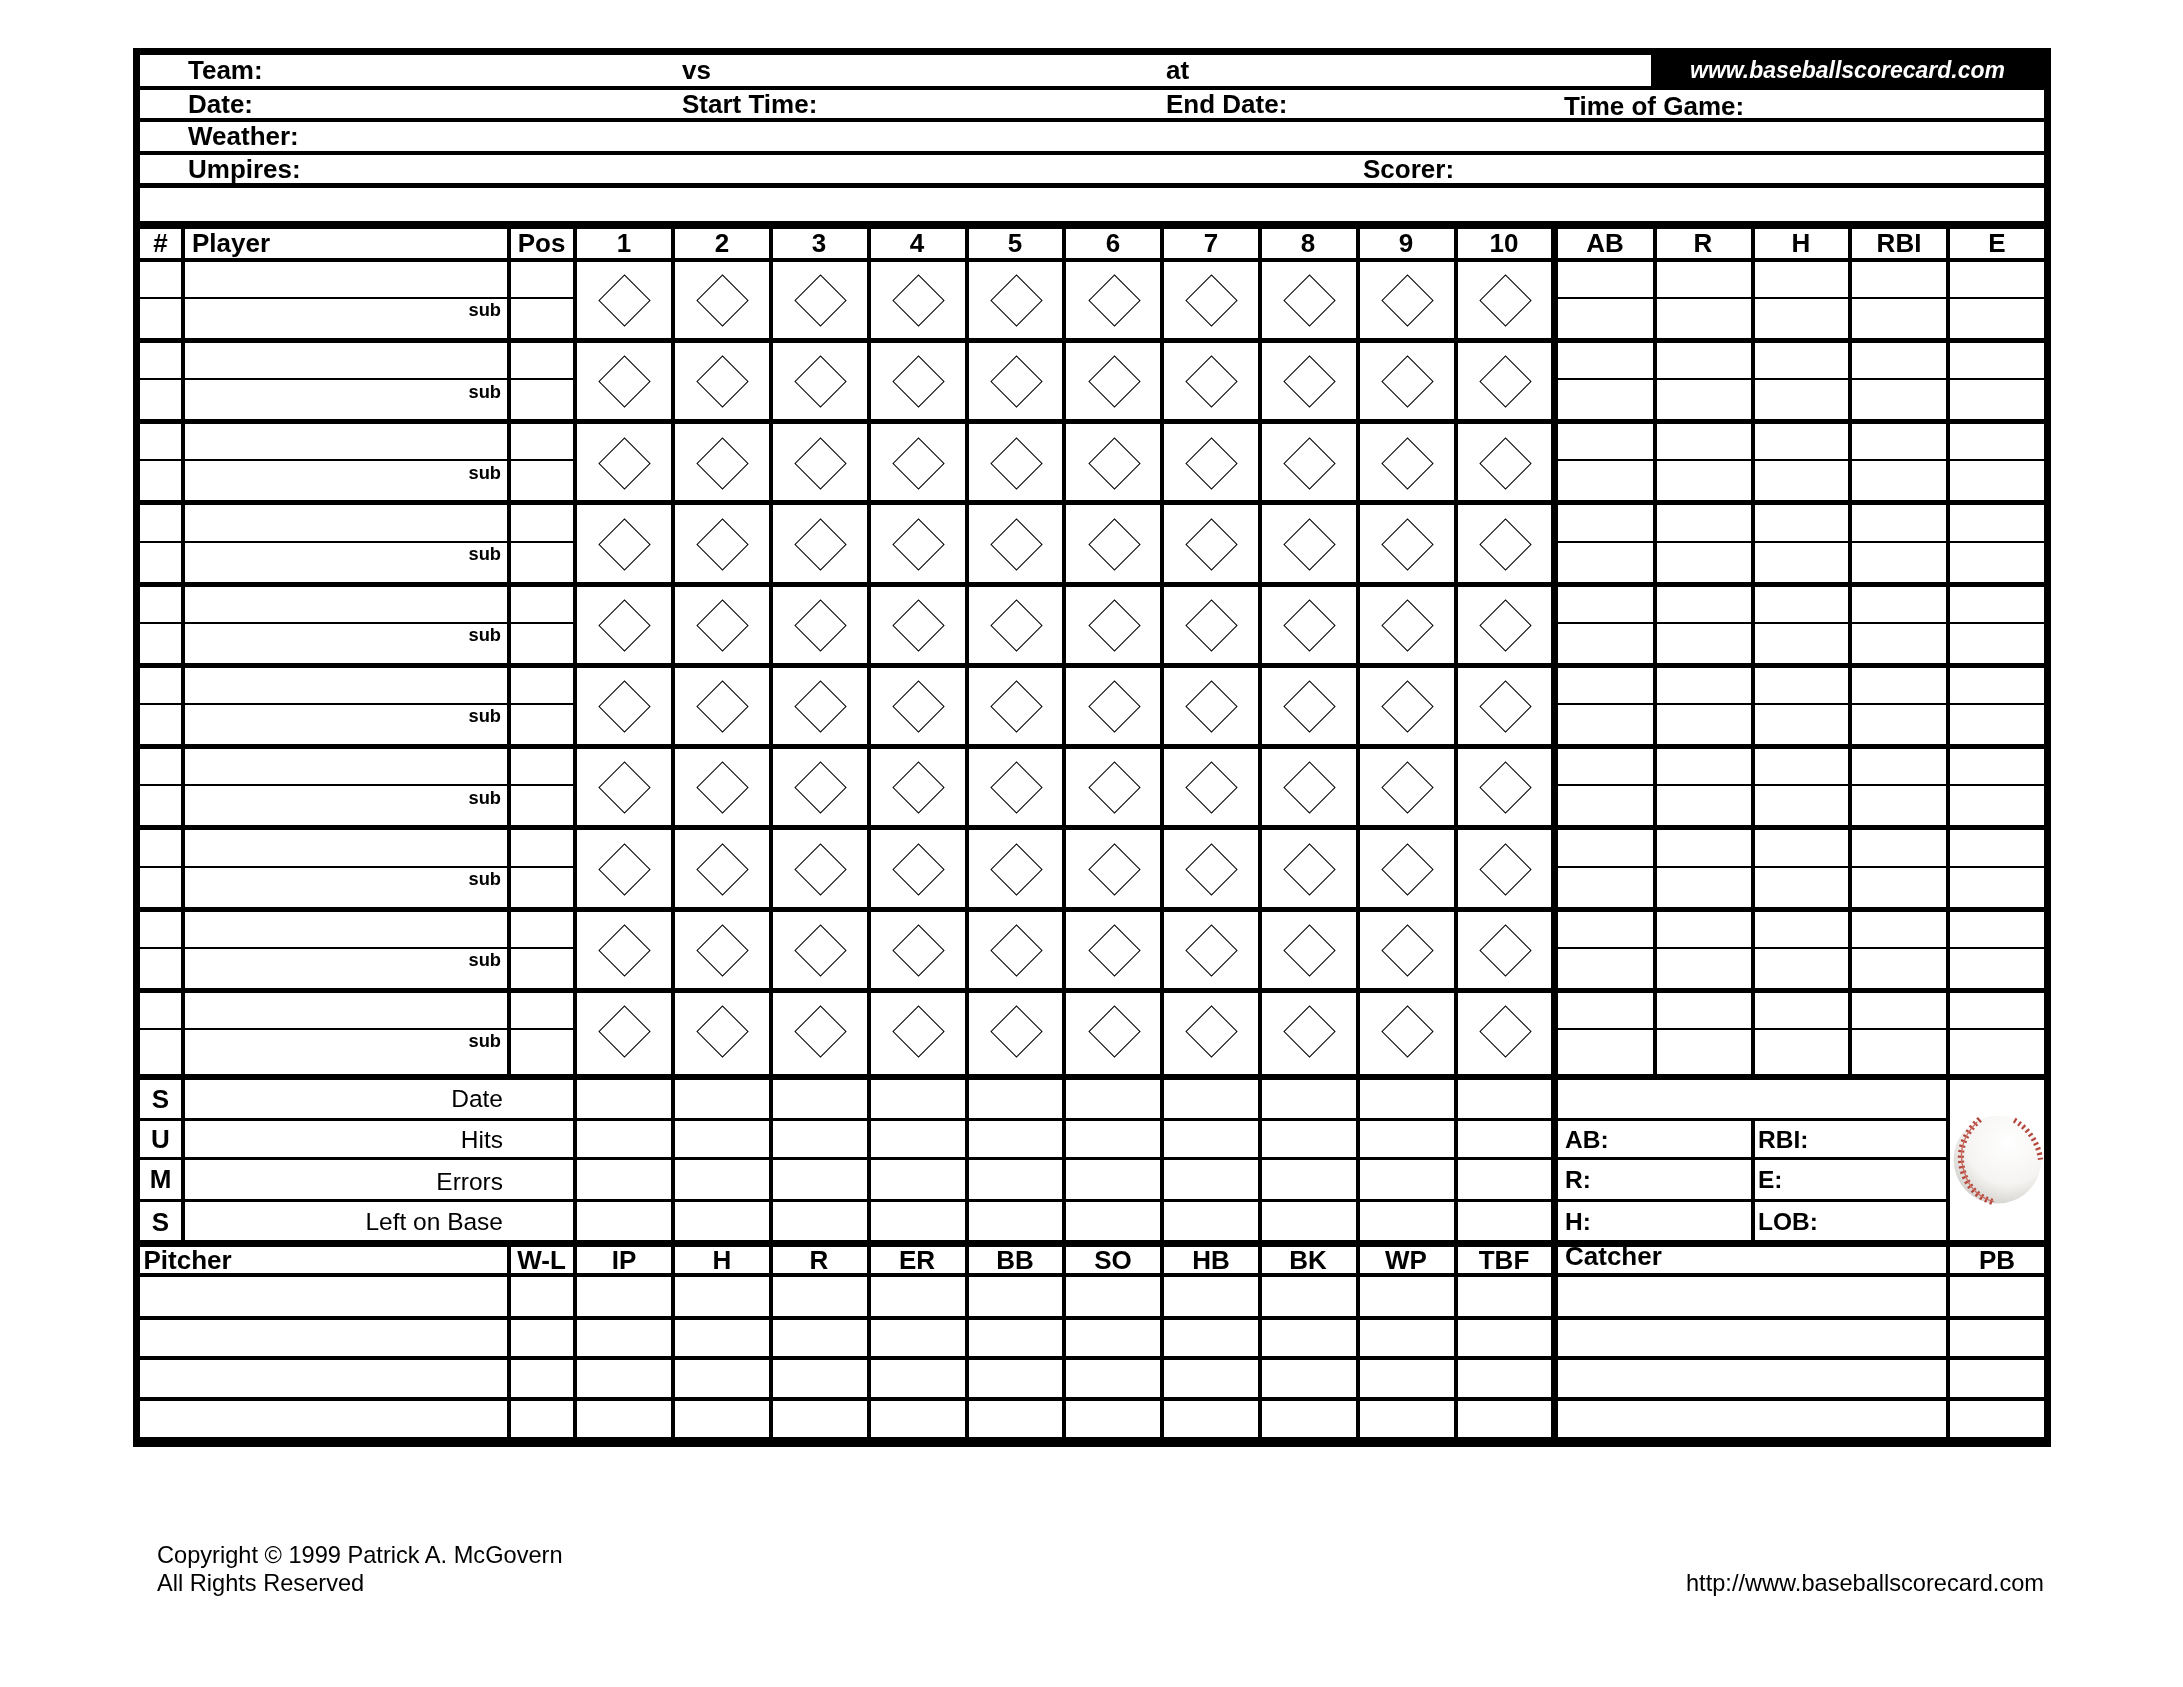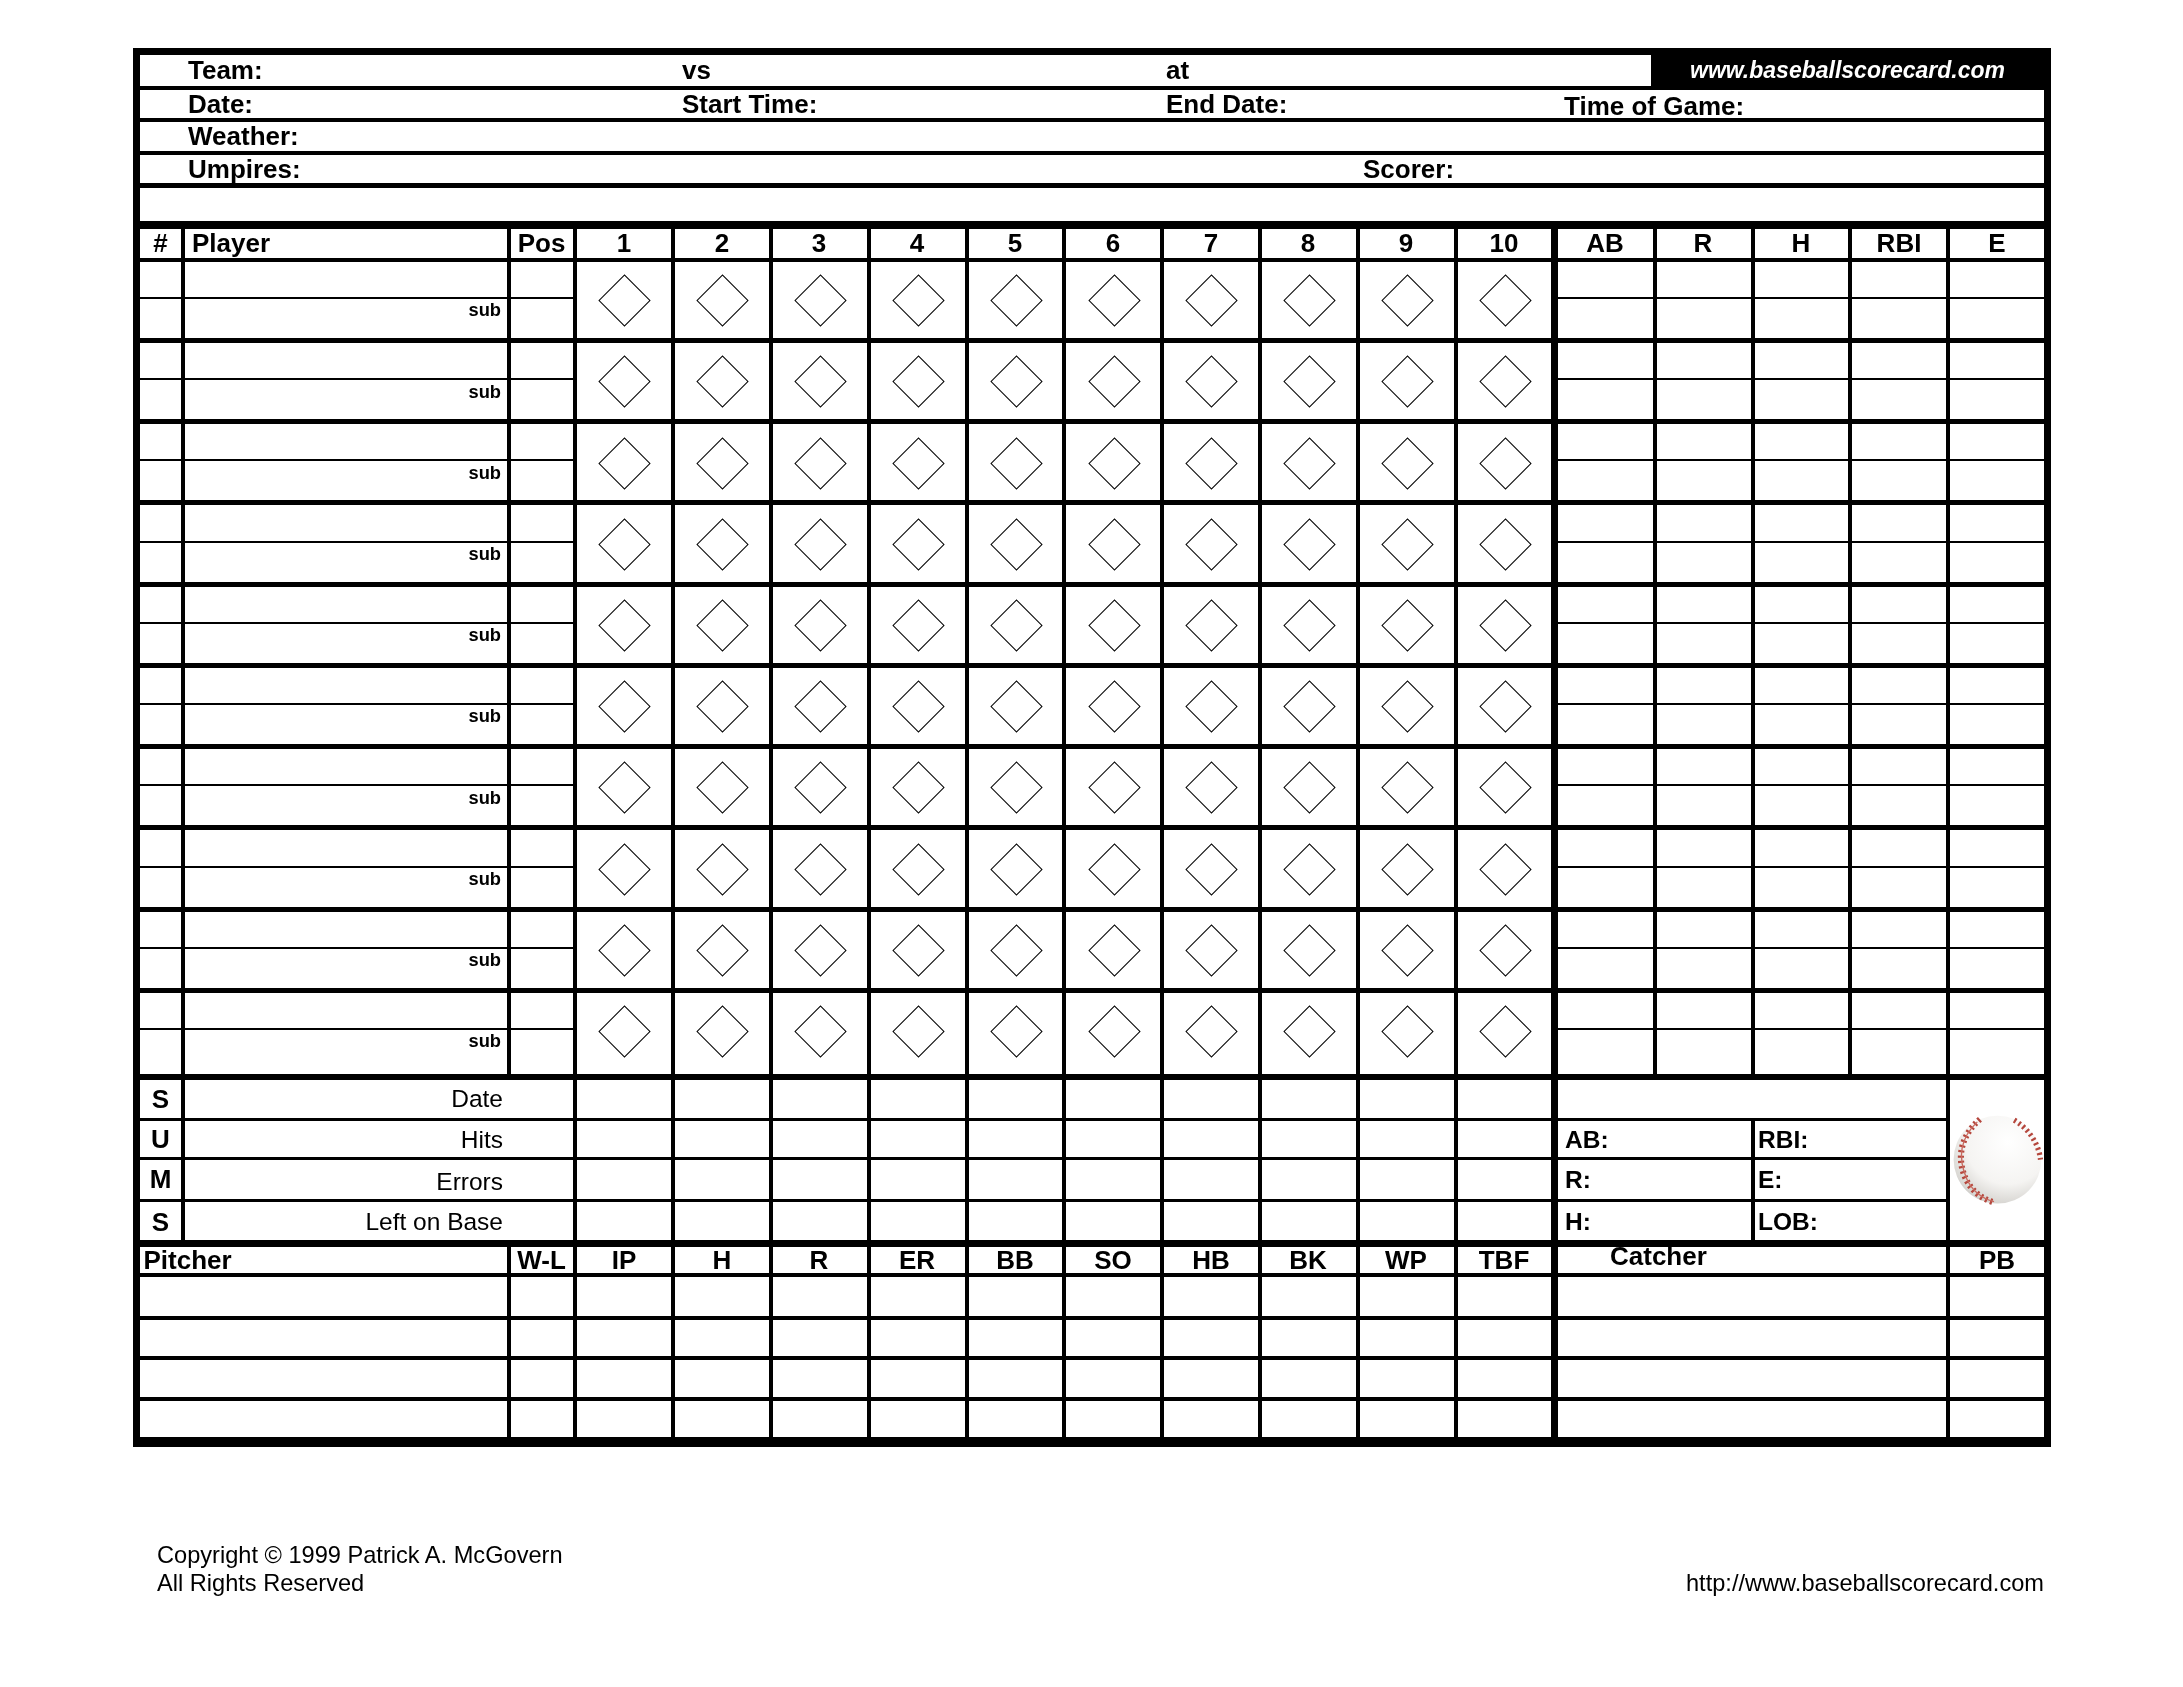--- a/index.html
+++ b/index.html
@@ -595,21 +595,21 @@
         <div class="chead" style="left: 437px; top: 1192px; width: 94px; height: 26px;">IP</div>
         <div class="chead" style="left: 535px; top: 1192px; width: 94px; height: 26px;">H</div>
         <div class="chead" style="left: 632px; top: 1192px; width: 94px; height: 26px;">R</div>
         <div class="chead" style="left: 730px; top: 1192px; width: 94px; height: 26px;">ER</div>
         <div class="chead" style="left: 828px; top: 1192px; width: 94px; height: 26px;">BB</div>
         <div class="chead" style="left: 926px; top: 1192px; width: 94px; height: 26px;">SO</div>
         <div class="chead" style="left: 1024px; top: 1192px; width: 94px; height: 26px;">HB</div>
         <div class="chead" style="left: 1121px; top: 1192px; width: 94px; height: 26px;">BK</div>
         <div class="chead" style="left: 1219px; top: 1192px; width: 94px; height: 26px;">WP</div>
         <div class="chead" style="left: 1317px; top: 1192px; width: 94px; height: 26px;">TBF</div>
-        <div class="chead left" style="left: 1425px; top: 1192px; width: 262px; height: 18px; margin-left: 45px;">Catcher</div>
+        <div class="chead left" style="left: 1425px; top: 1192px; width: 262px; height: 18px;">Catcher</div>
         <div class="chead" style="left: 1810px; top: 1192px; width: 94px; height: 26px;">PB</div>
         <div class="line" style="left: 0px; top: 1218px; width: 1904px; height: 3.5px;"></div>
         <div class="cell" style="left: 0px; top: 1222px; width: 367px; height: 39px;"></div>
         <div class="cell" style="left: 370px; top: 1222px; width: 63px; height: 39px;"></div>
         <div class="cell" style="left: 437px; top: 1222px; width: 94px; height: 39px;"></div>
         <div class="cell" style="left: 535px; top: 1222px; width: 94px; height: 39px;"></div>
         <div class="cell" style="left: 632px; top: 1222px; width: 94px; height: 39px;"></div>
         <div class="cell" style="left: 730px; top: 1222px; width: 94px; height: 39px;"></div>
         <div class="cell" style="left: 828px; top: 1222px; width: 94px; height: 39px;"></div>
         <div class="cell" style="left: 926px; top: 1222px; width: 94px; height: 39px;"></div>

